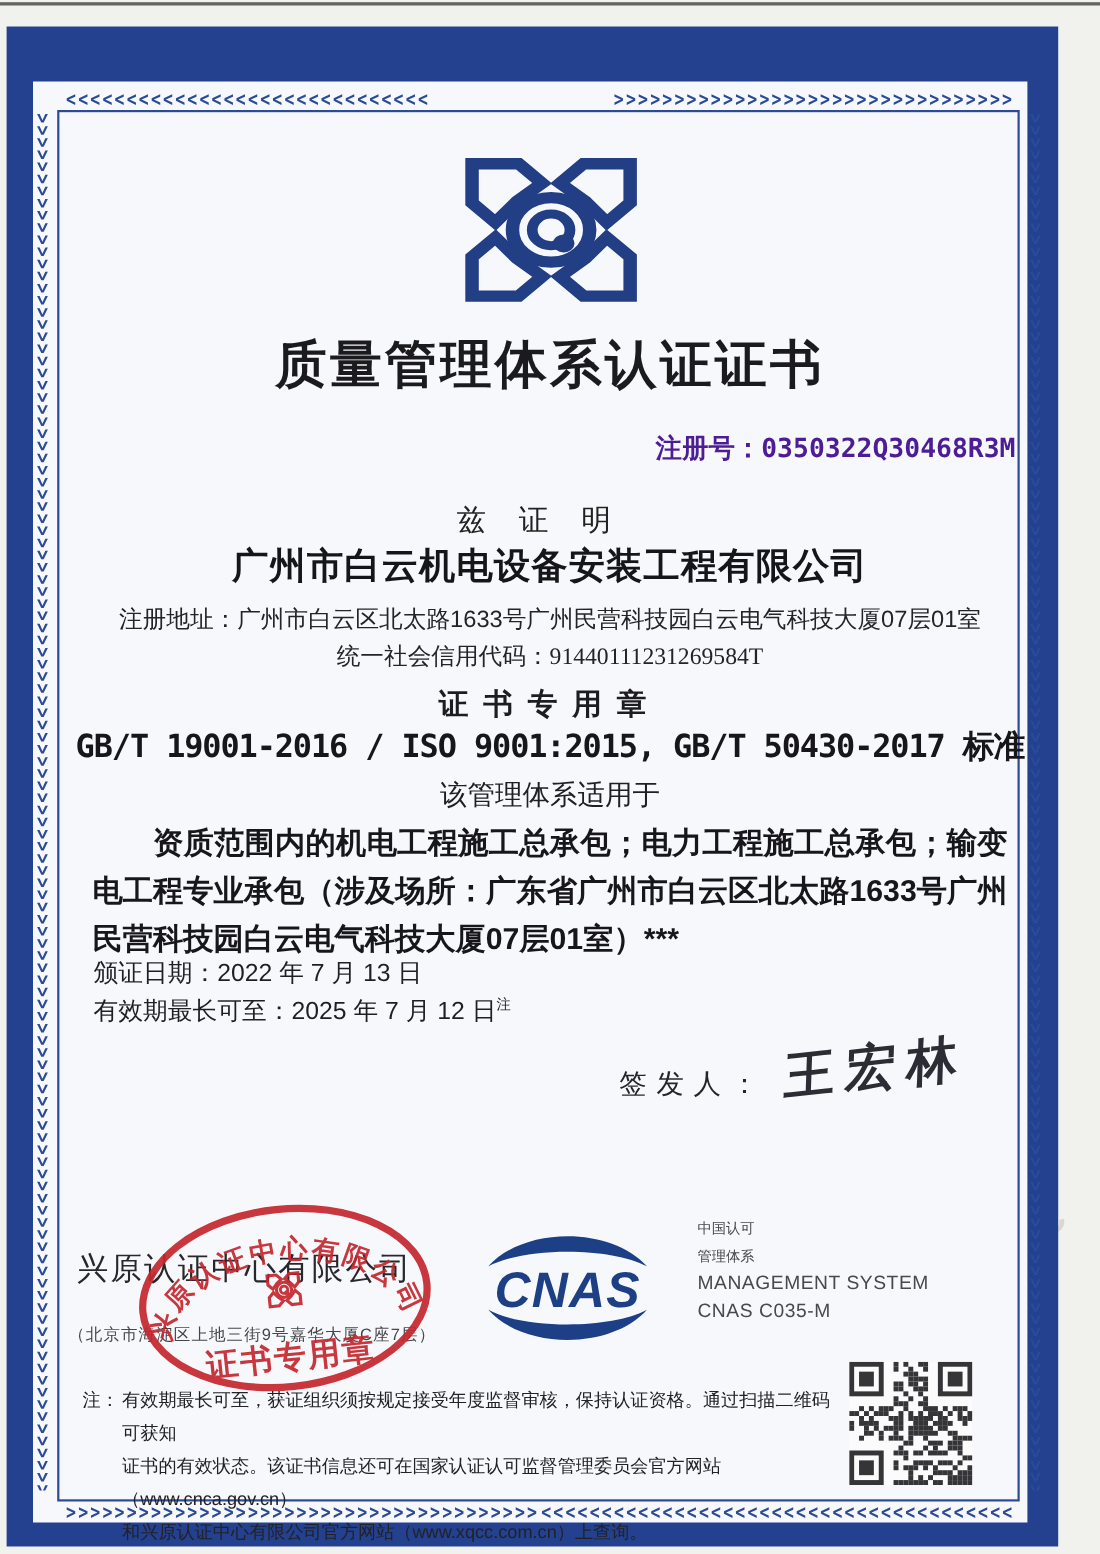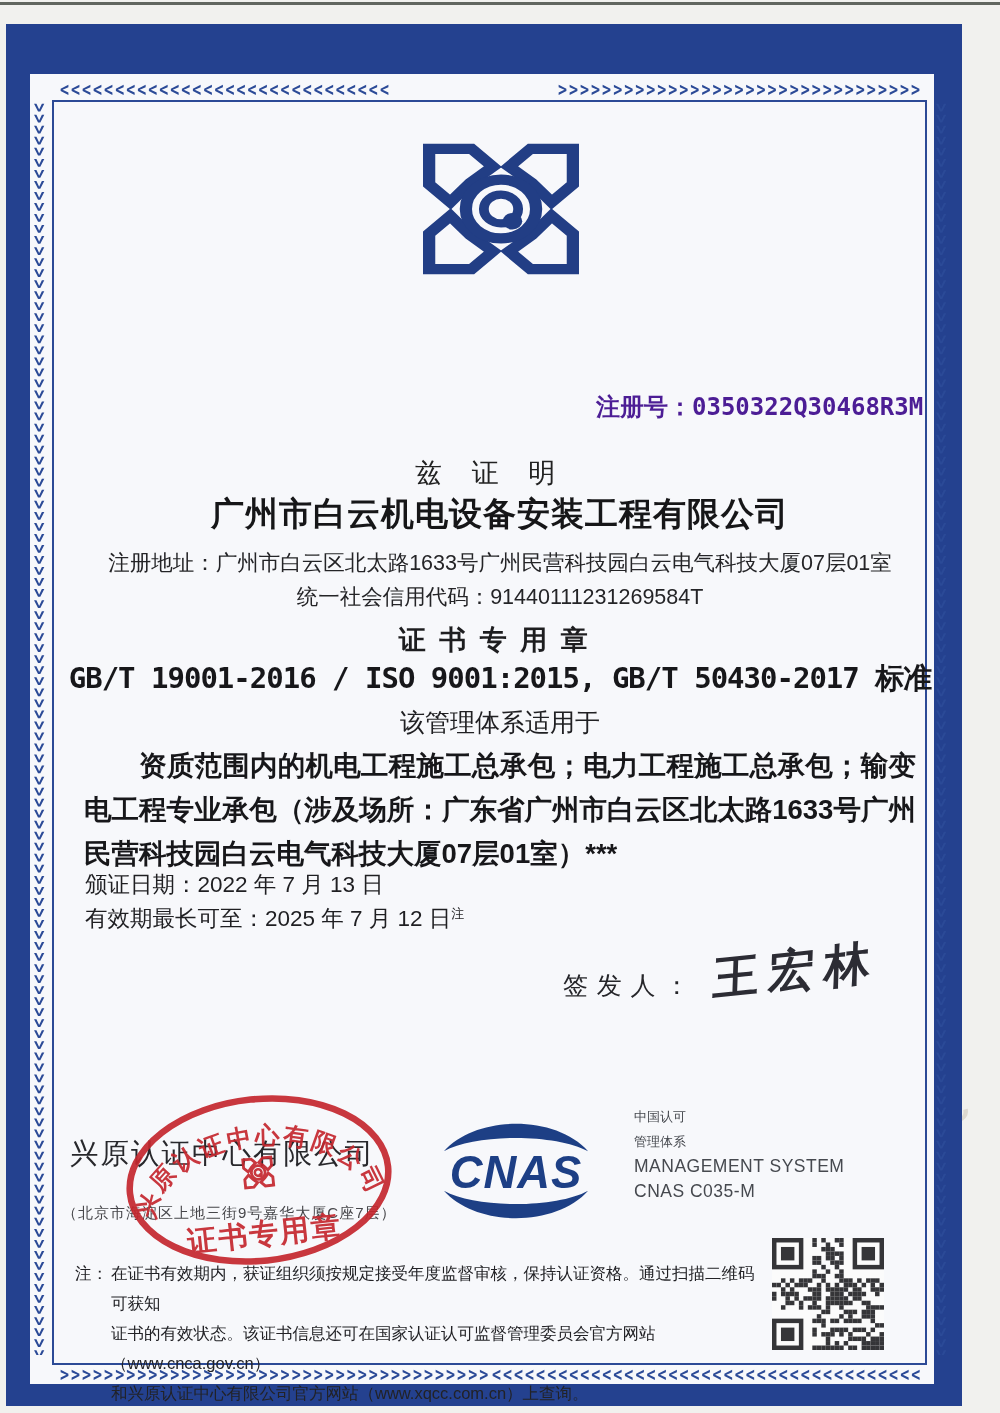--- a/index.html
+++ b/index.html
@@ -15,21 +15,21 @@
   .chev-row{transform:scaleY(1.25);transform-origin:0 0;}
   .chev-col{transform:rotate(90deg) scaleY(1.25);transform-origin:0 0;}
   .center{left:0;width:1000px;text-align:center;}
   .title{top:300px;font-size:47px;font-weight:700;letter-spacing:3px;color:#1b1b1d;}
   .reg-row{top:391px;left:596px;font-size:24px;color:#4c1d95;font-weight:700;white-space:nowrap;}
   .reg-num{font-family:"DejaVu Sans Mono",monospace;font-weight:700;}
   .certify{top:455px;font-size:27px;letter-spacing:1.1em;margin-right:-1.1em;color:#222;}
   .company{top:492px;font-size:33px;font-weight:700;color:#161618;letter-spacing:1px;}
   .addr{top:548px;font-size:21.5px;color:#242427;}
   .credit{top:582px;font-size:21.5px;color:#242427;}
-  .mono{font-family:Liberation Sans, sans-serif;}
+  .mono{font-family:Liberation Serif, serif;}
   .conform{top:622px;font-size:27px;letter-spacing:0.5em;margin-right:-0.5em;color:#1d1d1f;font-weight:600;}
   .standards{top:659px;font-size:29px;font-weight:700;color:#17171a;font-family:"DejaVu Sans Mono",sans-serif;letter-spacing:-1px;}
   .scope-head{top:706px;font-size:25px;color:#202023;}
   .scope{top:744px;left:84px;width:832px;font-size:27.5px;font-weight:700;color:#17171a;
          line-height:1.6;text-indent:2em;text-align:justify;}
   .dateline{left:85px;font-size:22.5px;color:#1f1f22;}
   .issue{top:869px;} .valid{top:903px;}
   .note-sup{font-size:13px;vertical-align:super;}
   .signer{top:948px;left:563px;font-size:25px;color:#26262a;letter-spacing:0.35em;white-space:nowrap;}
   .signature{display:inline-block;font-size:46px;font-weight:700;color:#2c2c34;letter-spacing:4px;
@@ -102,20 +102,21 @@
         <g transform="rotate(270 60 60)">
             <path d="M16,16 L42,16 L55,29 L41,41 L29,55 L16,42 Z"></path>
           </g>
         <circle cx="60" cy="60" r="21.5"></circle>
         <circle cx="60" cy="60" r="10.5" stroke-width="6"></circle>
       </g>
       <circle cx="67" cy="69" r="6" fill="#223e85"></circle>
     </svg>
   </div>
 
+  <div class="abs center title">质量管理体系认证证书</div>
 
   <div class="abs reg-row">
     <span>注册号：</span><span class="reg-num">0350322Q30468R3M</span>
   </div>
 
   <div class="abs center certify">兹证明</div>
   <div class="abs center company">广州市白云机电设备安装工程有限公司</div>
 
   <div class="abs center addr">
     <span>注册地址：</span><span>广州市白云区北太路1633号广州民营科技园白云电气科技大厦07层01室</span>
@@ -182,21 +183,21 @@
   <div class="abs accr">
     <div class="cjk">中国认可</div>
     <div class="cjk">管理体系</div>
     <div class="lat">MANAGEMENT SYSTEM</div>
     <div class="lat">CNAS C035-M</div>
   </div>
 
   <div class="abs footnote">
     <div class="lbl">注：</div>
     <div>
-      <div>在证书有效期内，获证组织须按规定接受年度监督审核，保持认证资格。通过扫描二维码可获知</div>
+      <div>有效期最长可至，获证组织须按规定接受年度监督审核，保持认证资格。通过扫描二维码可获知</div>
       <div>证书的有效状态。该证书信息还可在国家认证认可监督管理委员会官方网站（www.cnca.gov.cn）</div>
       <div>和兴原认证中心有限公司官方网站（www.xqcc.com.cn）上查询。</div>
     </div>
   </div>
   <div class="abs qr" id="qr"><svg viewBox="0 0 112.00000000000001 112.00000000000001" width="112" height="112">
         <rect width="100%" height="100%" fill="#fbfbfb"></rect>
         <rect x="40.32000000000001" y="0" width="4.48" height="4.48" fill="#353538"></rect>
         <rect x="49.28" y="0" width="4.48" height="4.48" fill="#353538"></rect>
         <rect x="62.720000000000006" y="0" width="4.48" height="4.48" fill="#353538"></rect>
         <rect x="67.2" y="0" width="4.48" height="4.48" fill="#353538"></rect>

